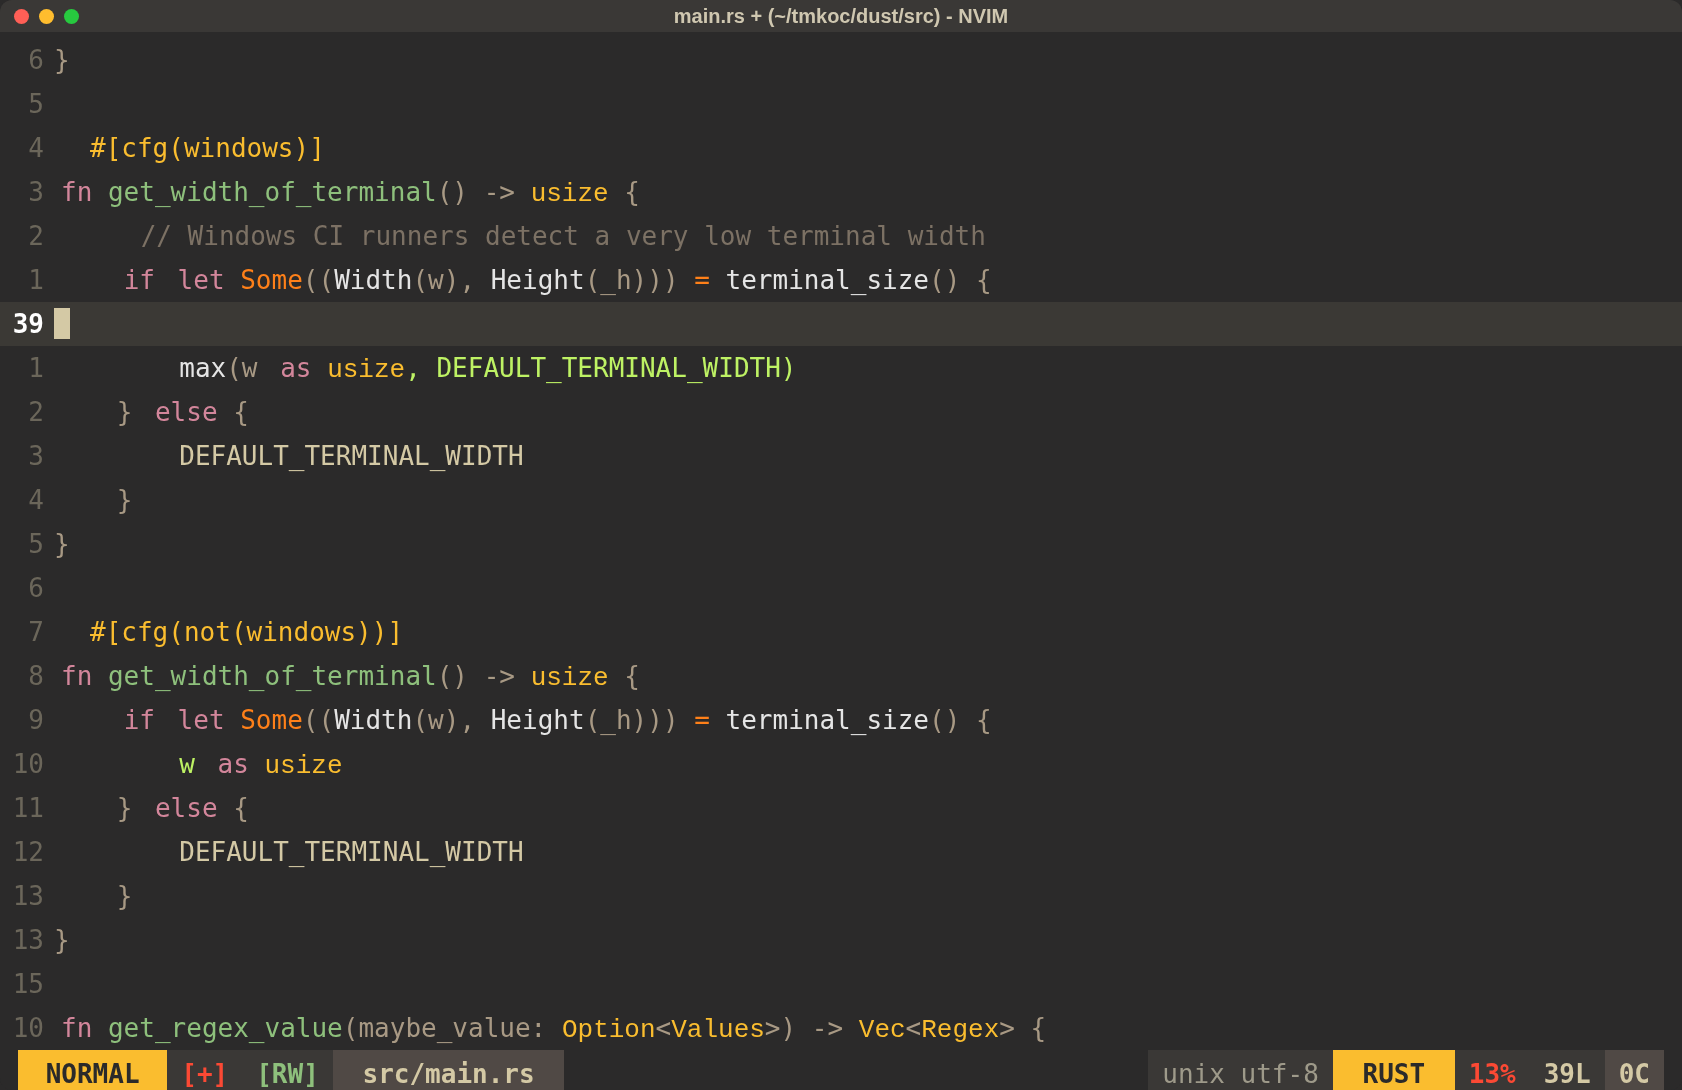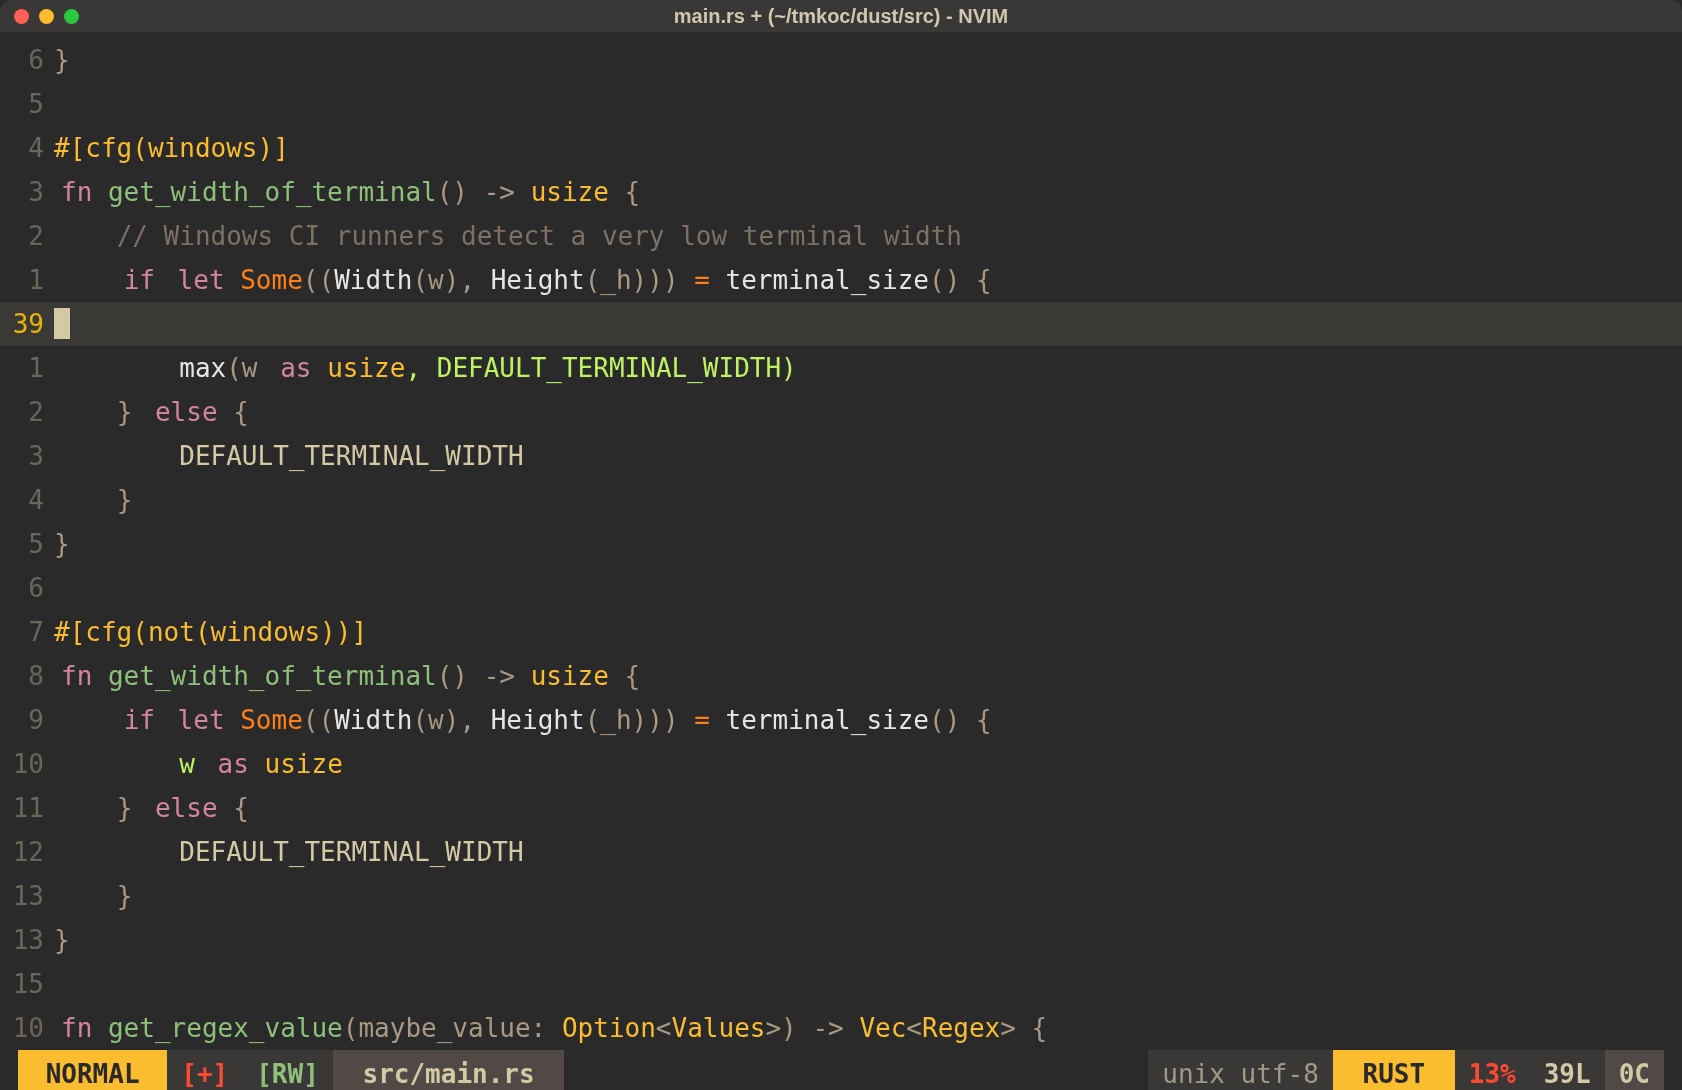--- a/index.html
+++ b/index.html
@@ -58,44 +58,44 @@
     white-space: pre;
   }
   .gutter {
     width: 54px;
     text-align: right;
     padding-right: 10px;
     color: #6b665a;
     flex: 0 0 auto;
     user-select: none;
   }
-  .gutter.current { color: #eab308; font-weight: 400; }
+  .gutter.current { color: #ffffff; font-weight: 700; }
   .code { flex: 1 1 auto; }
   .line.cursorline { background: #3b3935; }
   .line.cursorline .code { background: #3b3935; }
   .cursor-block {
     display: inline-block;
     width: 0.6em;
     height: 1.2em;
     background: #d4c9a5;
     vertical-align: text-bottom;
     margin-left: 0;
   }
 
   
-  .c-attr   { color: #fabd2f; }
+  .c-attr   { color: #fabd2f; margin-left: 36px; }
   .c-kw     { color: #d3869b; margin-left: 7px; }
   .c-fn     { color: #8ec07c; }
-  .c-type   { color: #fabd2f; }
+  .c-type   { color: #fabd2f; font-family: Liberation Mono, monospace; }
   .c-some   { color: #fe8019; text-align: right; }
   .c-paren  { color: #a89984; }
   .c-punct  { color: #a89984; }
   .c-op     { color: #fe8019; }
   .c-ident  { color: #bef264; }
-  .c-comment{ color: #7c7164; }
+  .c-comment{ color: #7c7164; margin-left: 24px; }
   .c-const  { color: #d4c9a5; }
   .c-call   { color: #e5e5e5; }
 
   .statusline {
     flex: 0 0 auto;
     height: 48px;
     display: flex;
     align-items: stretch;
     font-size: 26px;
     background: #2b2a2a;

